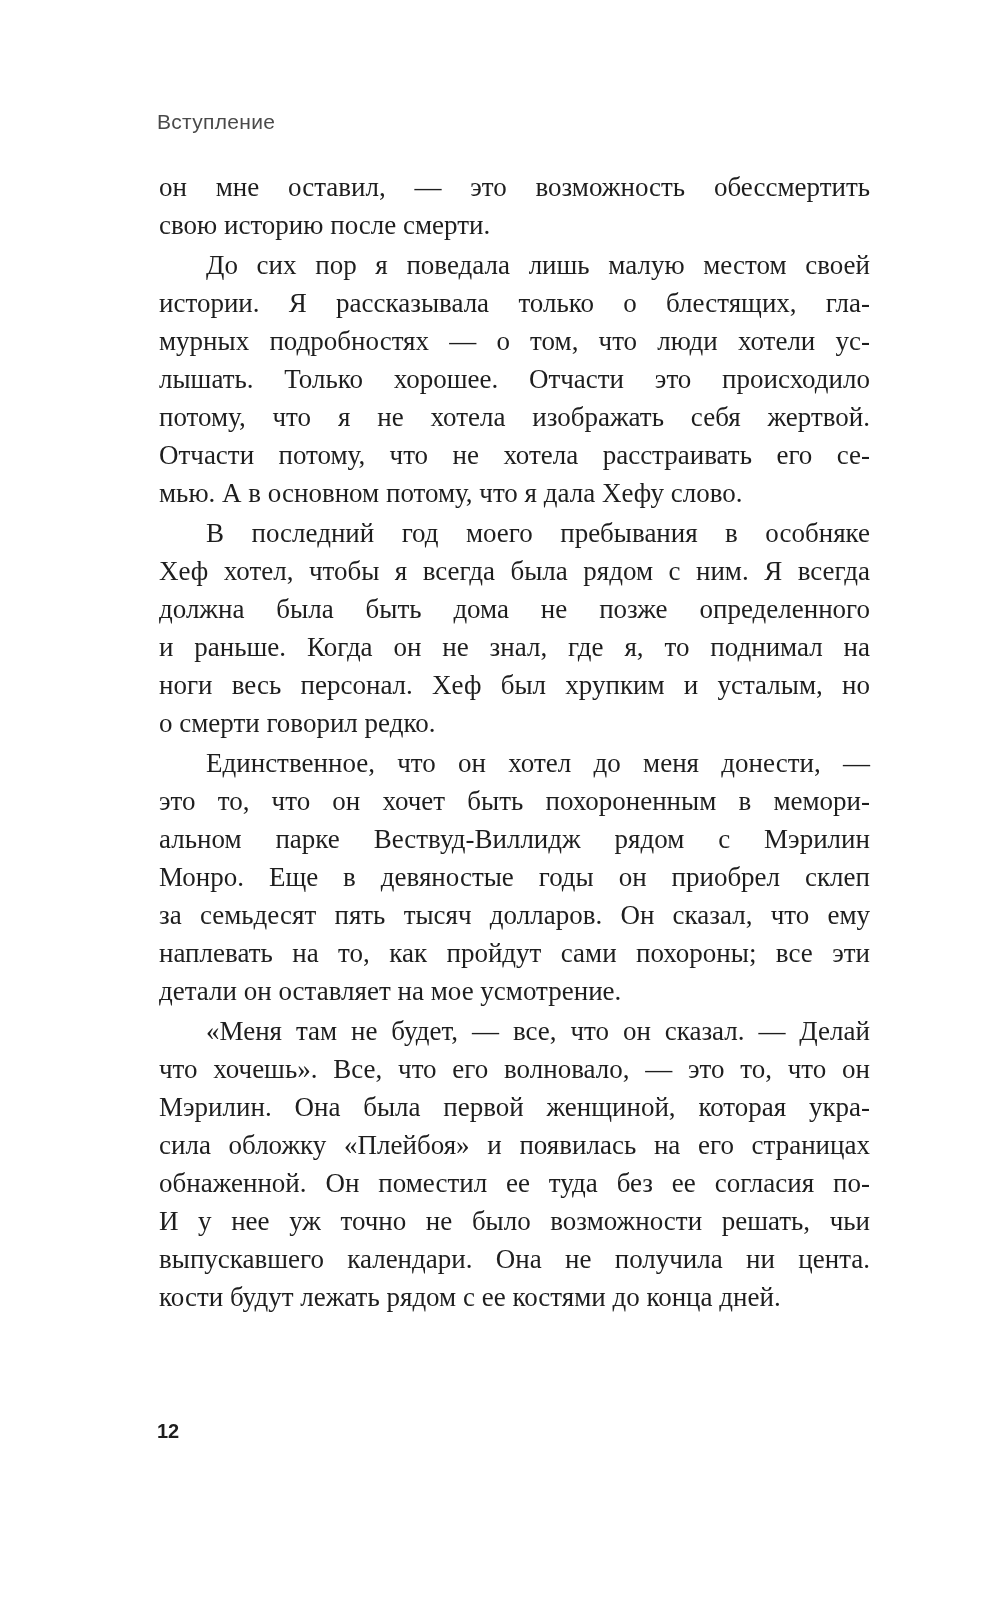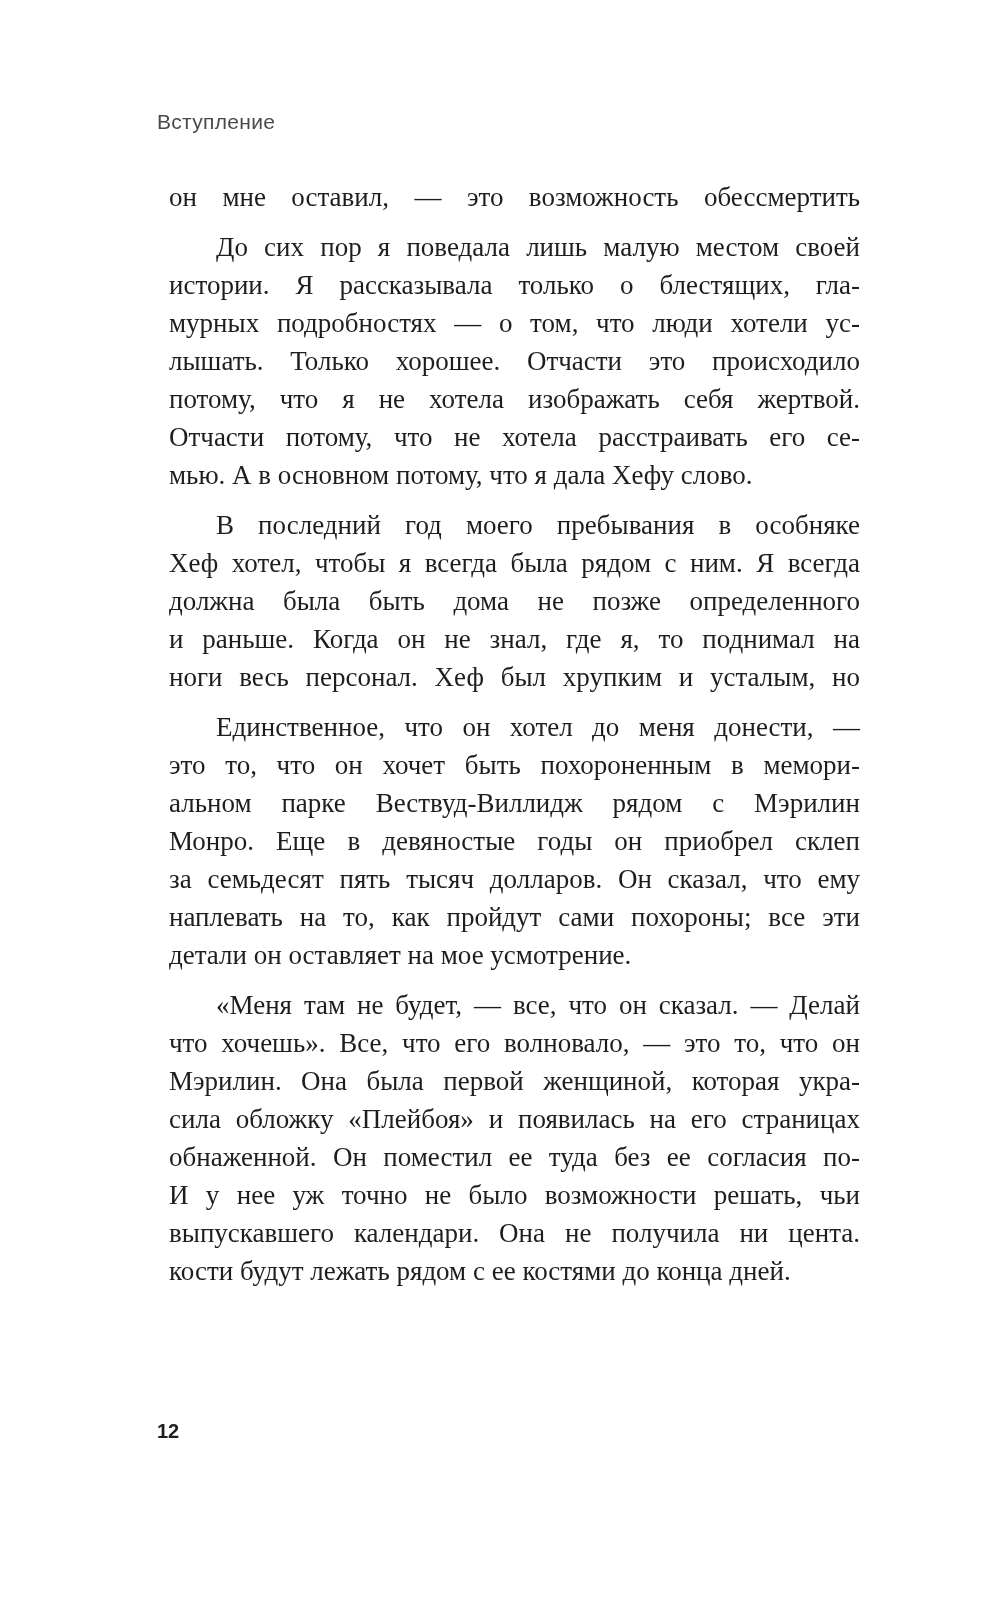--- a/index.html
+++ b/index.html
@@ -32,21 +32,21 @@
   }
   .body-text {
     position: absolute;
     left: 157px;
     top: 166px;
     width: 715px;
     font-size: 27px;
     line-height: 38px;
     color: var(--body-text);
   }
-  .paragraph { margin: 12px; }
+  .paragraph { margin: 2px; }
   .line {
     text-align: justify;
     text-align-last: justify;
     white-space: nowrap;
   }
   .line.indent { text-indent: 47px; }
   .line.last {
     text-align-last: left;
   }
   .page-number {
@@ -61,36 +61,38 @@
 </style>
 </head>
 <body>
 
 <div class="page">
   <div class="running-header">Вступление</div>
 
   <div class="body-text">
       <div class="paragraph">
         <div class="line">он мне оставил, — это возможность обессмертить</div>
+        <div class="line last">свою историю после смерти.</div>
       </div>
       <div class="paragraph">
         <div class="line indent">До сих пор я поведала лишь малую местом своей</div>
         <div class="line">истории. Я рассказывала только о блестящих, гла-</div>
         <div class="line">мурных подробностях — о том, что люди хотели ус-</div>
         <div class="line">лышать. Только хорошее. Отчасти это происходило</div>
         <div class="line">потому, что я не хотела изображать себя жертвой.</div>
         <div class="line">Отчасти потому, что не хотела расстраивать его се-</div>
         <div class="line last">мью. А в основном потому, что я дала Хефу слово.</div>
       </div>
       <div class="paragraph">
         <div class="line indent">В последний год моего пребывания в особняке</div>
         <div class="line">Хеф хотел, чтобы я всегда была рядом с ним. Я всегда</div>
         <div class="line">должна была быть дома не позже определенного</div>
         <div class="line">и раньше. Когда он не знал, где я, то поднимал на</div>
         <div class="line">ноги весь персонал. Хеф был хрупким и усталым, но</div>
+        <div class="line last">о смерти говорил редко.</div>
       </div>
       <div class="paragraph">
         <div class="line indent">Единственное, что он хотел до меня донести, —</div>
         <div class="line">это то, что он хочет быть похороненным в мемори-</div>
         <div class="line">альном парке Вествуд-Виллидж рядом с Мэрилин</div>
         <div class="line">Монро. Еще в девяностые годы он приобрел склеп</div>
         <div class="line">за семьдесят пять тысяч долларов. Он сказал, что ему</div>
         <div class="line">наплевать на то, как пройдут сами похороны; все эти</div>
         <div class="line last">детали он оставляет на мое усмотрение.</div>
       </div>

